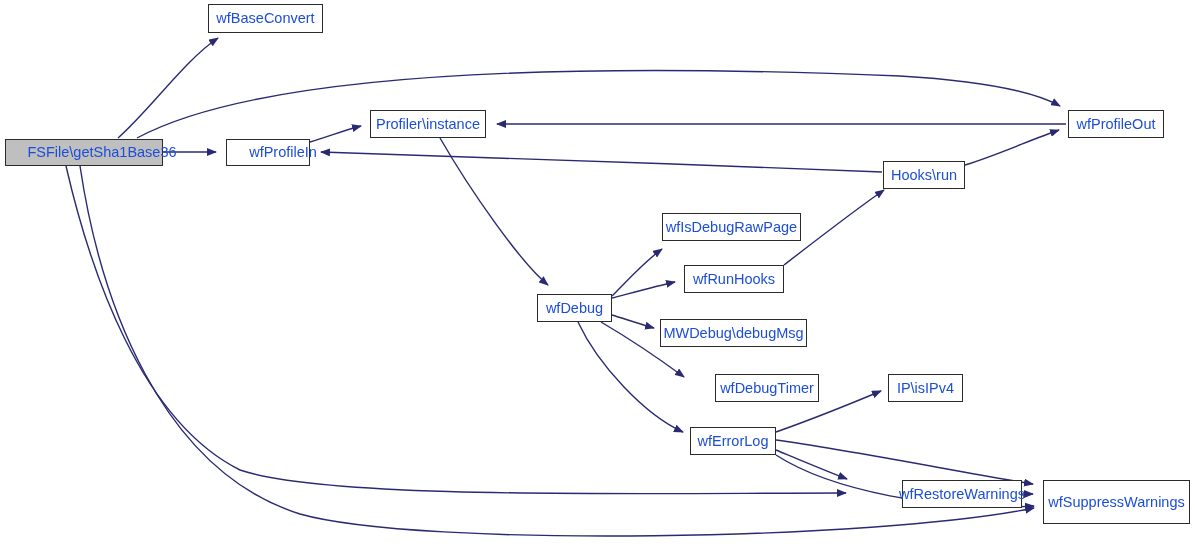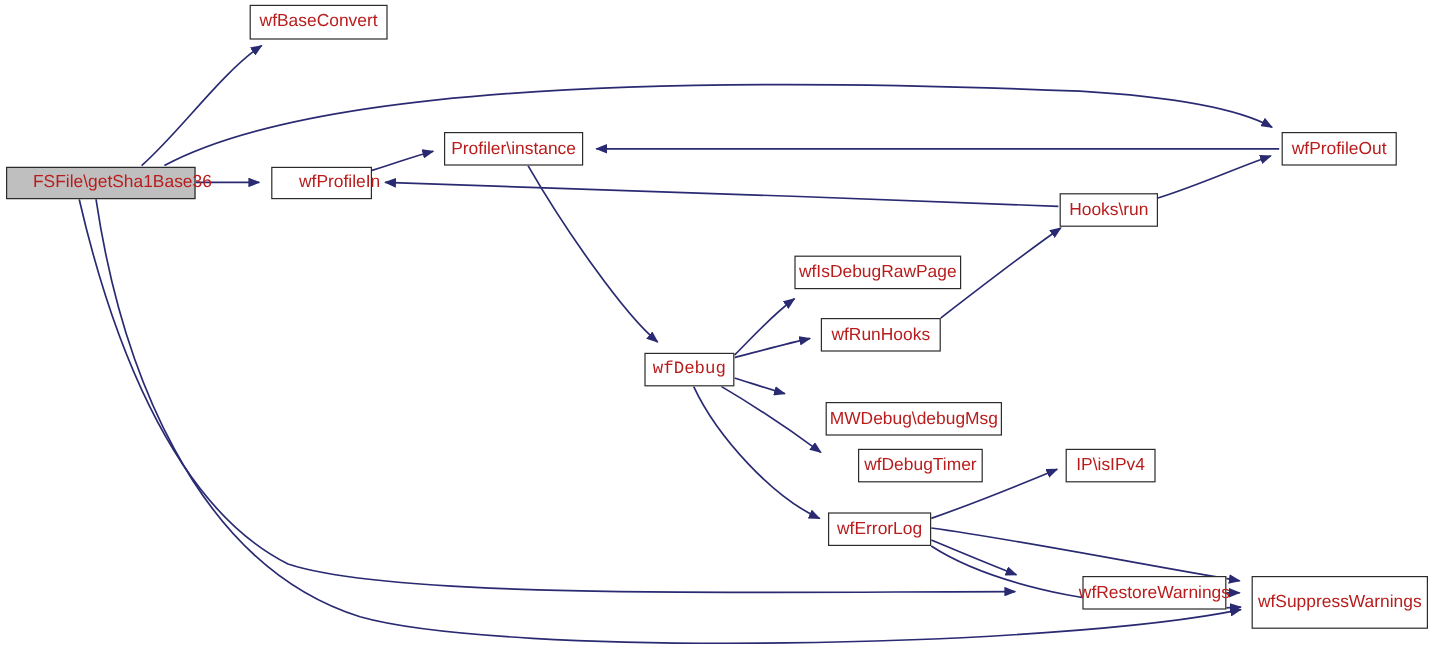--- a/index.html
+++ b/index.html
@@ -9,21 +9,21 @@
     background:#ffffff;
     font-family:"Liberation Sans", sans-serif;
     overflow:hidden;
   }
   #edges{position:absolute;left:0;top:0;width:1195px;height:551px;}
   .node{
     position:absolute;
     box-sizing:border-box;
     border:1px solid #2b2b2b;
     background:#ffffff;
-    color:#b91c1c;
+    color:#1d4ed8;
     display:flex;align-items:center;justify-content:center;
     font-size:14.5px;
     line-height:1;
     white-space:nowrap;
     letter-spacing:0px;
     text-align:right;
   }
   .node.root{
     background:#bfbfbf;
     border:1px solid #2b2b2b;
@@ -73,30 +73,30 @@
       </div>
       <div class="node" style="left: 208px; top: 4px; width: 115px; height: 29px;">
         <span class="lbl">wfBaseConvert</span>
       </div>
       <div class="node" style="left: 226px; top: 139px; width: 84px; height: 27px; padding-left: 30px;">
         <span class="lbl">wfProfileIn</span>
       </div>
       <div class="node" style="left: 370px; top: 110px; width: 116px; height: 28px;">
         <span class="lbl">Profiler\instance</span>
       </div>
-      <div class="node" style="left: 537px; top: 294px; width: 75px; height: 28px; font-family: Liberation Mono, monospace;">
+      <div class="node" style="left: 537px; top: 294px; width: 75px; height: 28px;">
         <span class="lbl">wfDebug</span>
       </div>
       <div class="node" style="left: 662px; top: 213px; width: 139px; height: 28px;">
         <span class="lbl">wfIsDebugRawPage</span>
       </div>
       <div class="node" style="left: 684px; top: 265px; width: 100px; height: 28px;">
         <span class="lbl">wfRunHooks</span>
       </div>
-      <div class="node" style="left: 688px; top: 319px; width: 147px; height: 28px; margin-top: 16px;">
+      <div class="node" style="left: 660px; top: 319px; width: 147px; height: 28px;">
         <span class="lbl">MWDebug\debugMsg</span>
       </div>
       <div class="node" style="left: 683px; top: 374px; width: 104px; height: 28px; margin-left: 32px;">
         <span class="lbl">wfDebugTimer</span>
       </div>
       <div class="node" style="left: 690px; top: 427px; width: 86px; height: 28px;">
         <span class="lbl">wfErrorLog</span>
       </div>
       <div class="node" style="left: 888px; top: 374px; width: 75px; height: 28px;">
         <span class="lbl">IP\isIPv4</span>

